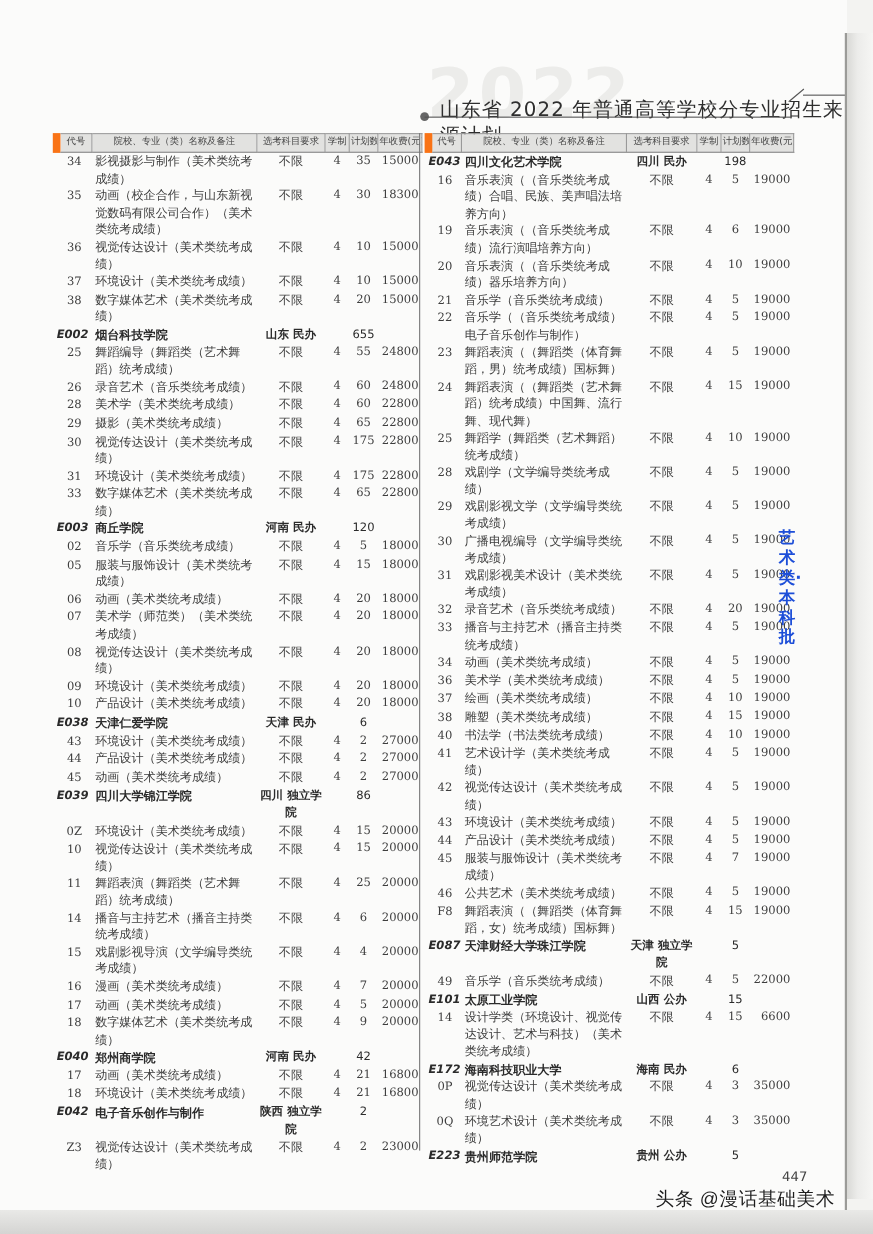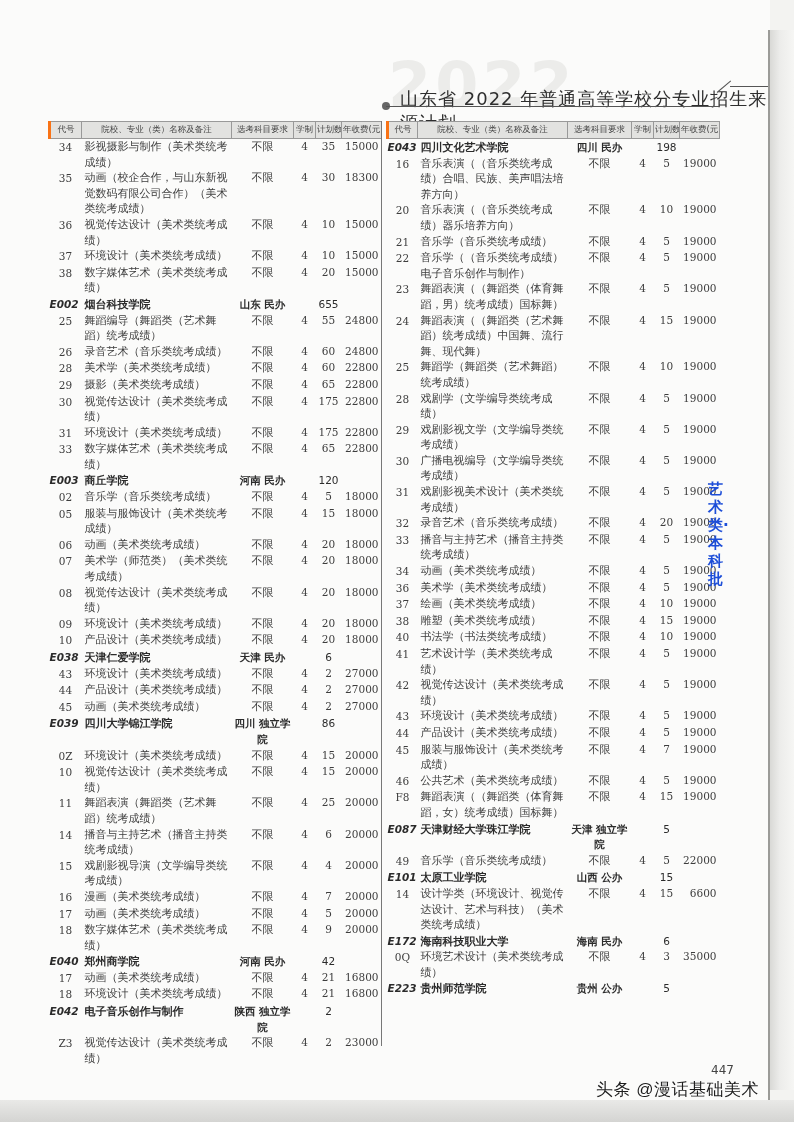--- a/index.html
+++ b/index.html
@@ -15,21 +15,21 @@
   .header-slash { position: absolute; left: 717px; top: 92px; width: 18px; height: 1px; background: #555; transform: rotate(-40deg); transform-origin: left center; }
   .header-tail { position: absolute; left: 730px; top: 86px; width: 40px; height: 1px; background: #555; }
 
   .col { position: absolute; top: 121px; }
   .col.left { left: 48px; width: 332px; }
   .col.right { left: 386px; width: 332px; }
   .col-divider { position: absolute; left: 381px; top: 121px; width: 1px; height: 925px; background: #777; }
 
   table { border-collapse: collapse; width: 100%; table-layout: fixed; font-size: 11px; line-height: 15.6px; }
   th { background: #e2e2e0; font-family: "DejaVu Sans", sans-serif; font-weight: normal; font-size: 8.5px; color: #444; height: 17px; border: 1px solid #999; border-width: 1px 1px 1px 0; padding: 0 1px; white-space: nowrap; overflow: hidden; }
-  th:first-child { border-left: 3px solid #f97316; }
+  th:first-child { border-left: 7px solid #f97316; }
   td { vertical-align: top; padding: 0; color: #3d3d3d; }
   td.code { text-align: center; font-size: 10.5px; padding-top: 1px; }
   td.name { padding-left: 3px; padding-right: 4px; }
   td.req { text-align: center; }
   td.yrs { text-align: center; font-size: 10.5px; }
   td.num { text-align: center; font-size: 10.5px; }
   td.fee { text-align: right; padding-right: 3px; font-size: 10.5px; }
   tr.school td { font-family: "DejaVu Sans", sans-serif; font-weight: bold; color: #2b2b2b; font-size: 10.5px; padding-top: 1px; }
   tr.school td.code { text-align: left; padding-left: 0; font-size: 10.5px; font-style: italic; }
   tr.school td.num { font-weight: normal; }
@@ -422,20 +422,28 @@
           </tr>
           <tr class="major">
             <td class="code">16</td>
             <td class="name">音乐表演（（音乐类统考成绩）合唱、民族、美声唱法培养方向）</td>
             <td class="req">不限</td>
             <td class="yrs">4</td>
             <td class="num">5</td>
             <td class="fee">19000</td>
           </tr>
           <tr class="major">
+            <td class="code">19</td>
+            <td class="name">音乐表演（（音乐类统考成绩）流行演唱培养方向）</td>
+            <td class="req">不限</td>
+            <td class="yrs">4</td>
+            <td class="num">6</td>
+            <td class="fee">19000</td>
+          </tr>
+          <tr class="major">
             <td class="code">20</td>
             <td class="name">音乐表演（（音乐类统考成绩）器乐培养方向）</td>
             <td class="req">不限</td>
             <td class="yrs">4</td>
             <td class="num">10</td>
             <td class="fee">19000</td>
           </tr>
           <tr class="major">
             <td class="code">21</td>
             <td class="name">音乐学（音乐类统考成绩）</td>
@@ -652,20 +660,28 @@
             <td class="num">15</td>
             <td class="fee">6600</td>
           </tr>
           <tr class="school">
             <td class="code">E172</td>
             <td class="name">海南科技职业大学</td>
             <td class="req">海南 民办</td>
             <td class="yrs"></td>
             <td class="num">6</td>
             <td class="fee"></td>
+          </tr>
+          <tr class="major">
+            <td class="code">0P</td>
+            <td class="name">视觉传达设计（美术类统考成绩）</td>
+            <td class="req">不限</td>
+            <td class="yrs">4</td>
+            <td class="num">3</td>
+            <td class="fee">35000</td>
           </tr>
           <tr class="major">
             <td class="code">0Q</td>
             <td class="name">环境艺术设计（美术类统考成绩）</td>
             <td class="req">不限</td>
             <td class="yrs">4</td>
             <td class="num">3</td>
             <td class="fee">35000</td>
           </tr>
           <tr class="school">

